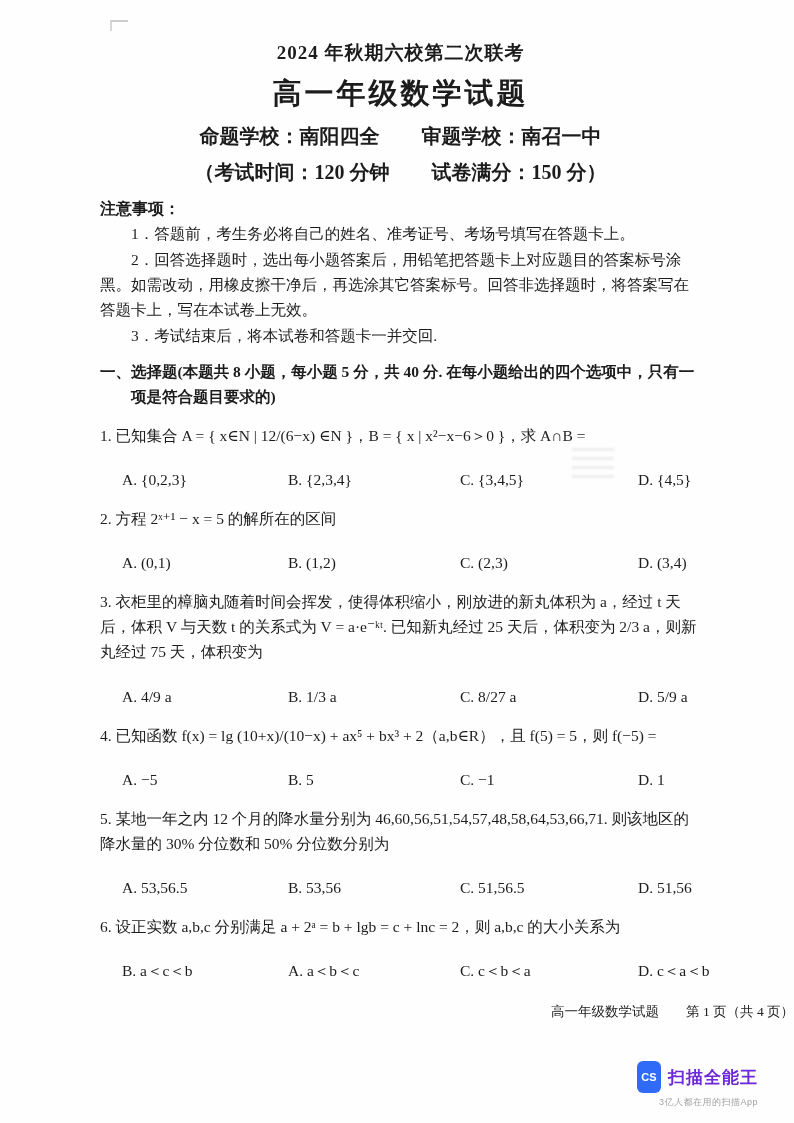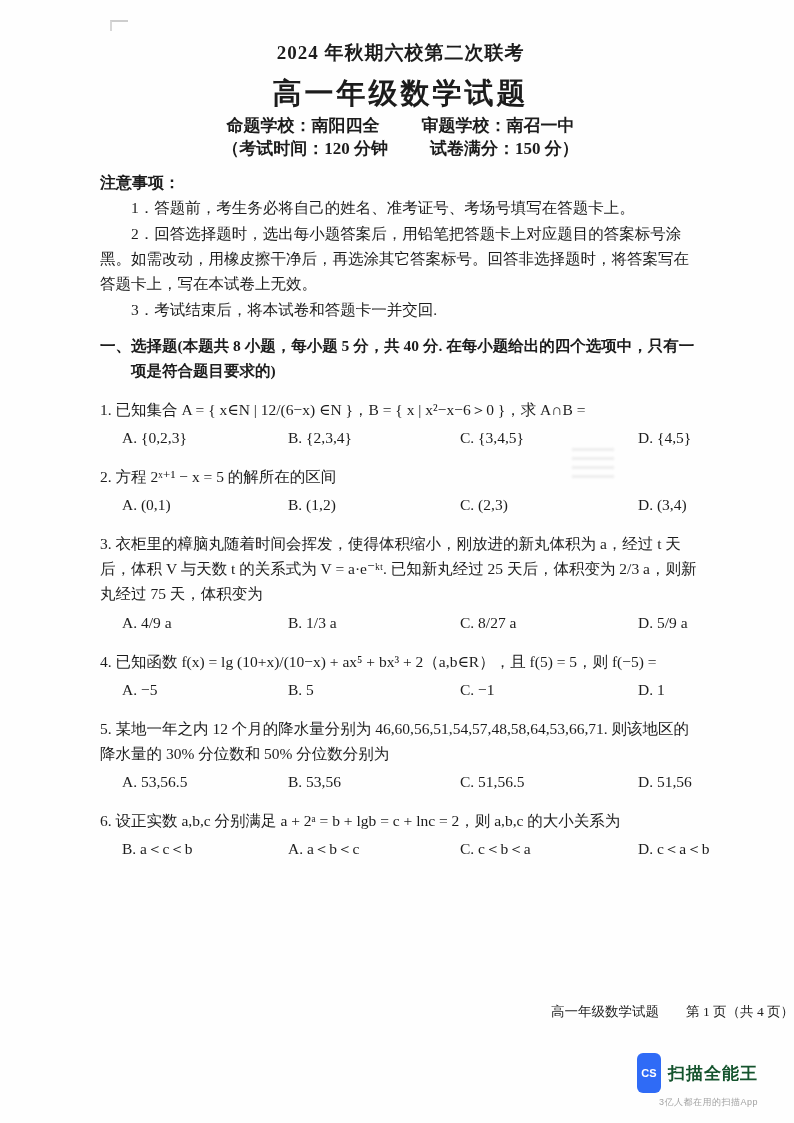--- a/index.html
+++ b/index.html
@@ -31,21 +31,22 @@
     font-size: 29px;
     font-weight: bold;
     letter-spacing: 3px;
     margin-top: 8px;
   }
   .meta-row {
     display: flex;
     justify-content: center;
     gap: 42px;
     font-weight: bold;
-    font-size: 17px;
+    font-size: 20px;
+    margin-top: 9px;
   }
   .meta-row:first-of-type { margin-top: 14px; }
   
   .notice { margin-top: 13px; }
   .notice-heading {
     font-weight: bold;
     font-size: 16px;
   }
   .notice-item {
     font-size: 15.5px;
@@ -67,21 +68,21 @@
   .question {
     margin-top: 14px;
     font-size: 15.5px;
     line-height: 1.62;
   }
   .q-text { }
   .options {
     display: grid;
     grid-template-columns: 166px 172px 178px 1fr;
     padding-left: 22px;
-    margin-top: 3px;
+    margin-top: 19px;
   }
   .opt { white-space: nowrap; }
   
   .page-footer {
     position: absolute;
     left: 0;
     right: 0;
     bottom: 102px;
     text-align: right;
     font-size: 13.5px;
@@ -121,34 +122,34 @@
     text-align: right;
   }
   .wm-row {
     display: flex;
     align-items: center;
     justify-content: flex-end;
     gap: 7px;
   }
   .wm-logo {
     width: 24px;
-    height: 40px;
+    height: 32px;
     border-radius: 6px;
     background: #2f6bf6;
     color: #ffffff;
     font-size: 11px;
     font-weight: bold;
     display: flex;
     align-items: center;
     justify-content: center;
   }
   .wm-brand {
     font-size: 17px;
     font-weight: bold;
-    color: #14532d;
+    color: #6d28d9;
     letter-spacing: 1px;
     text-align: center;
   }
   .wm-sub {
     margin-top: 3px;
     font-size: 9px;
     color: #a2a2a2;
     letter-spacing: 0.5px;
   }
 </style>

